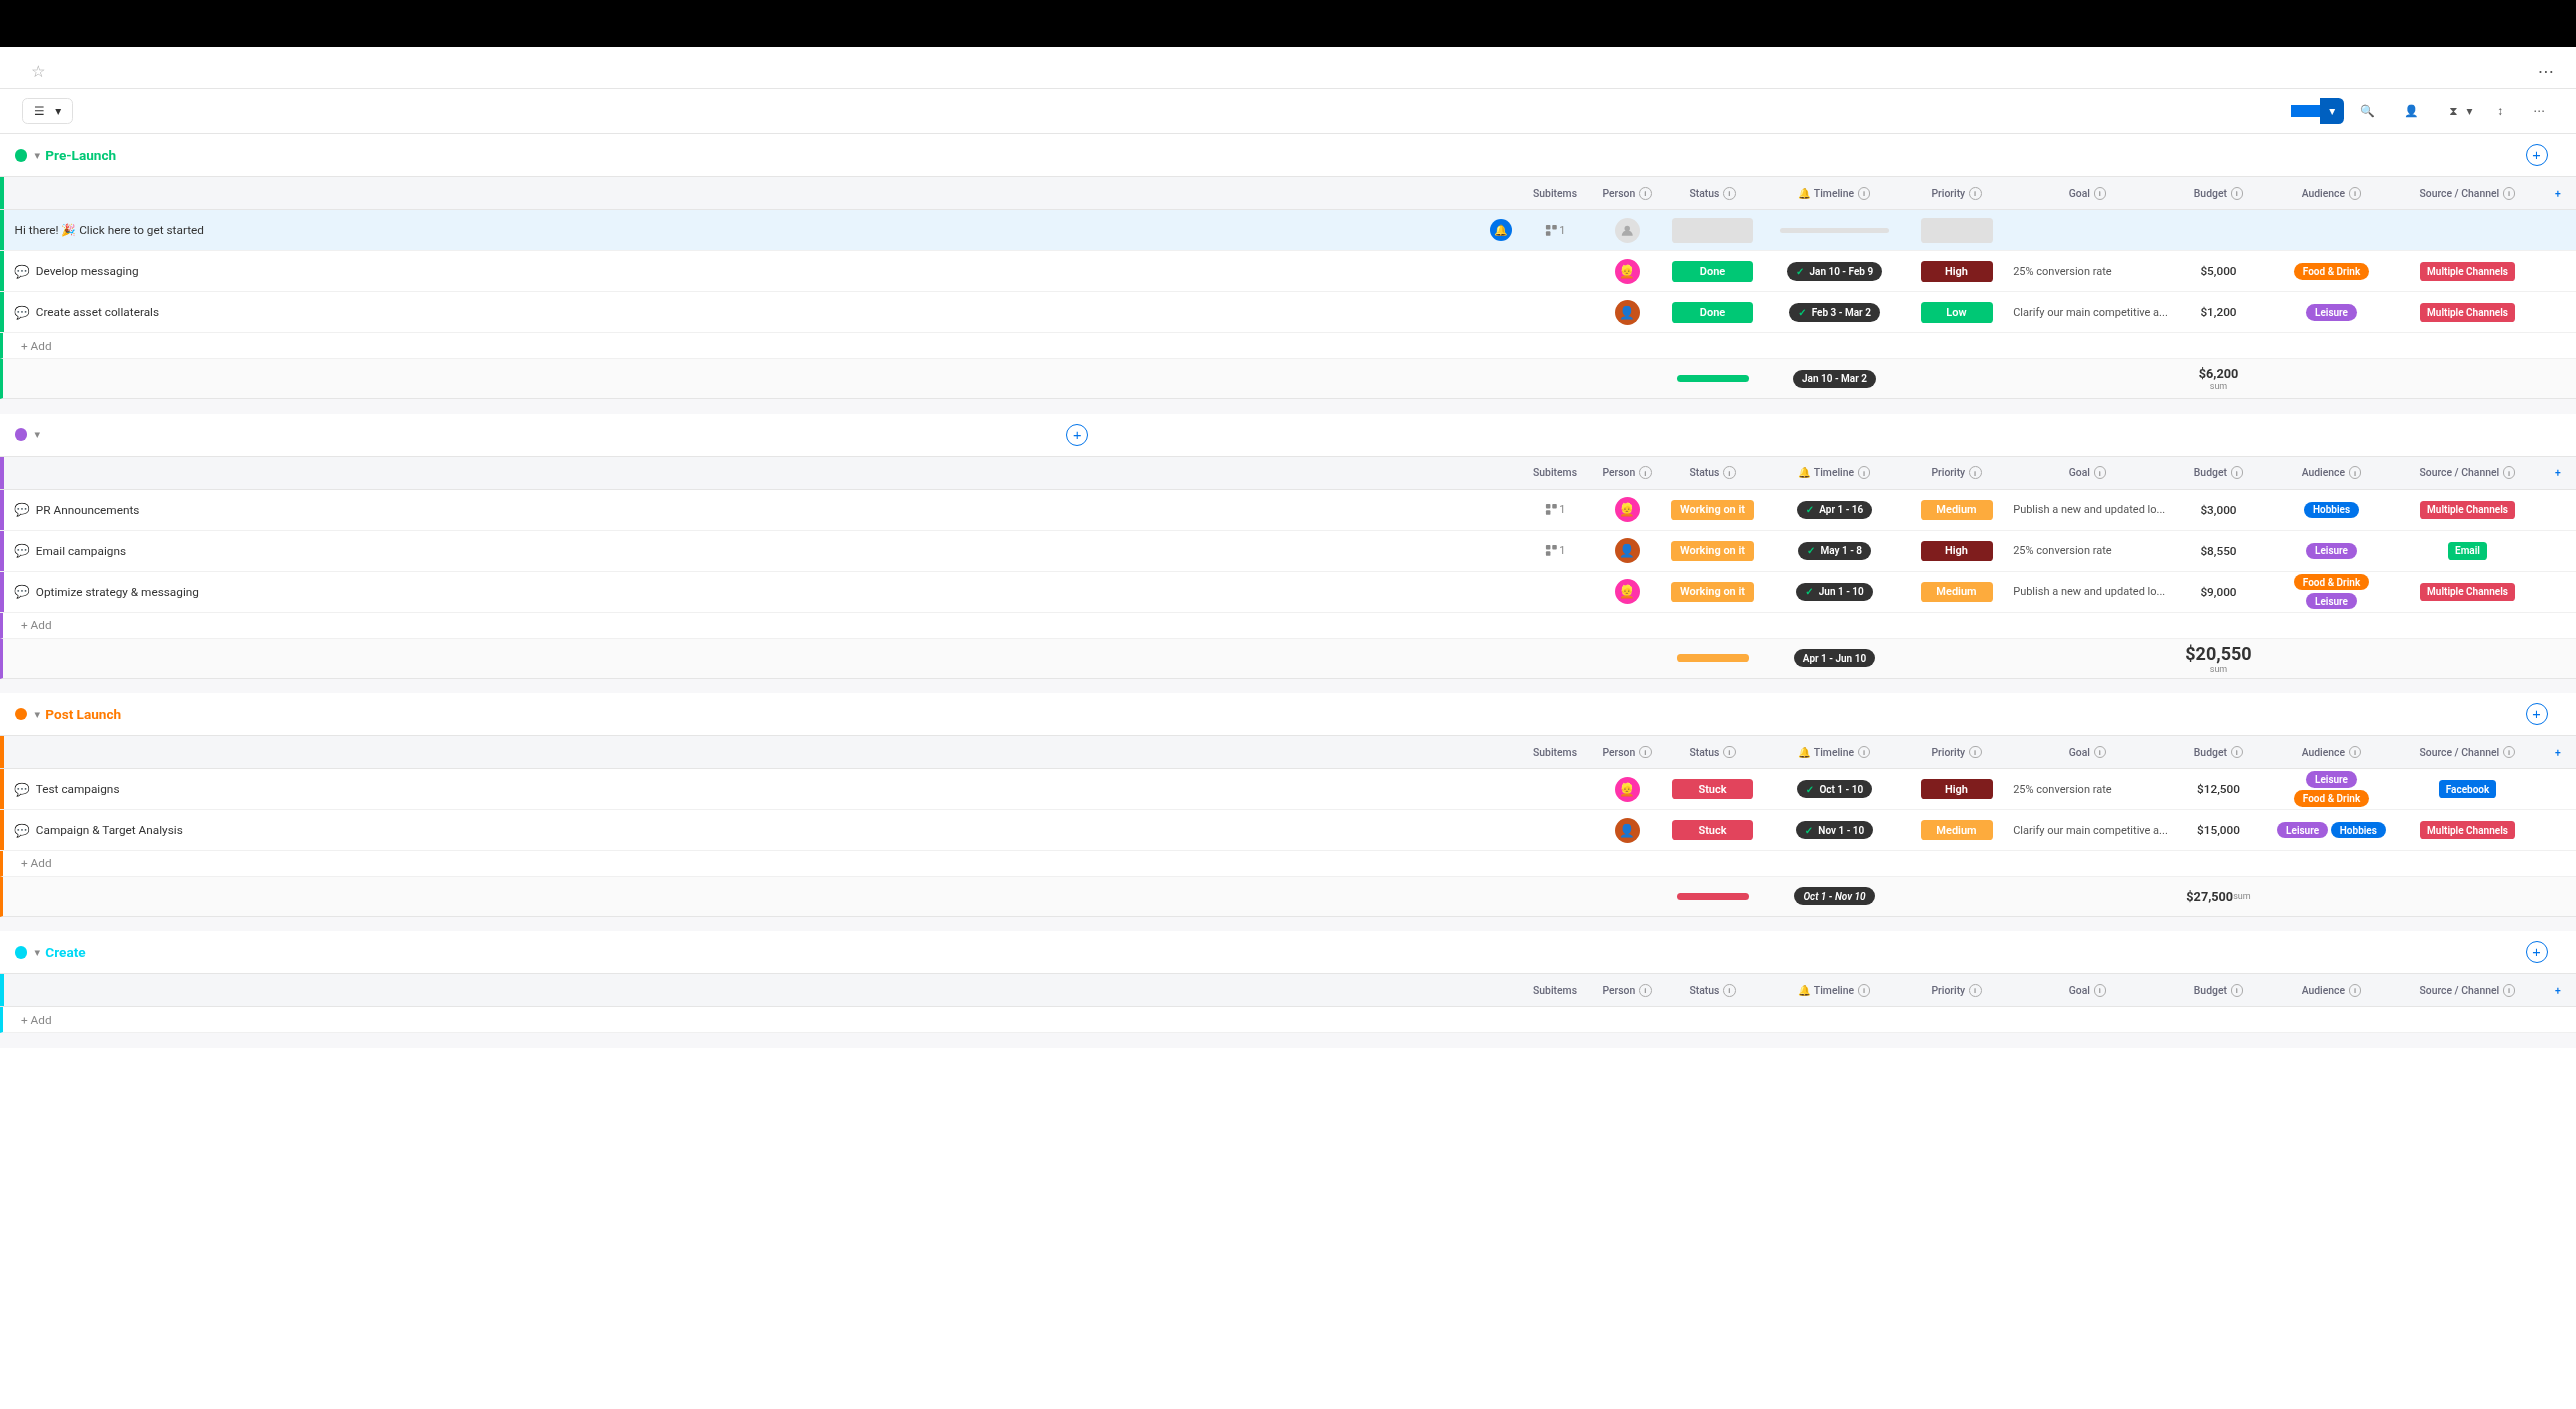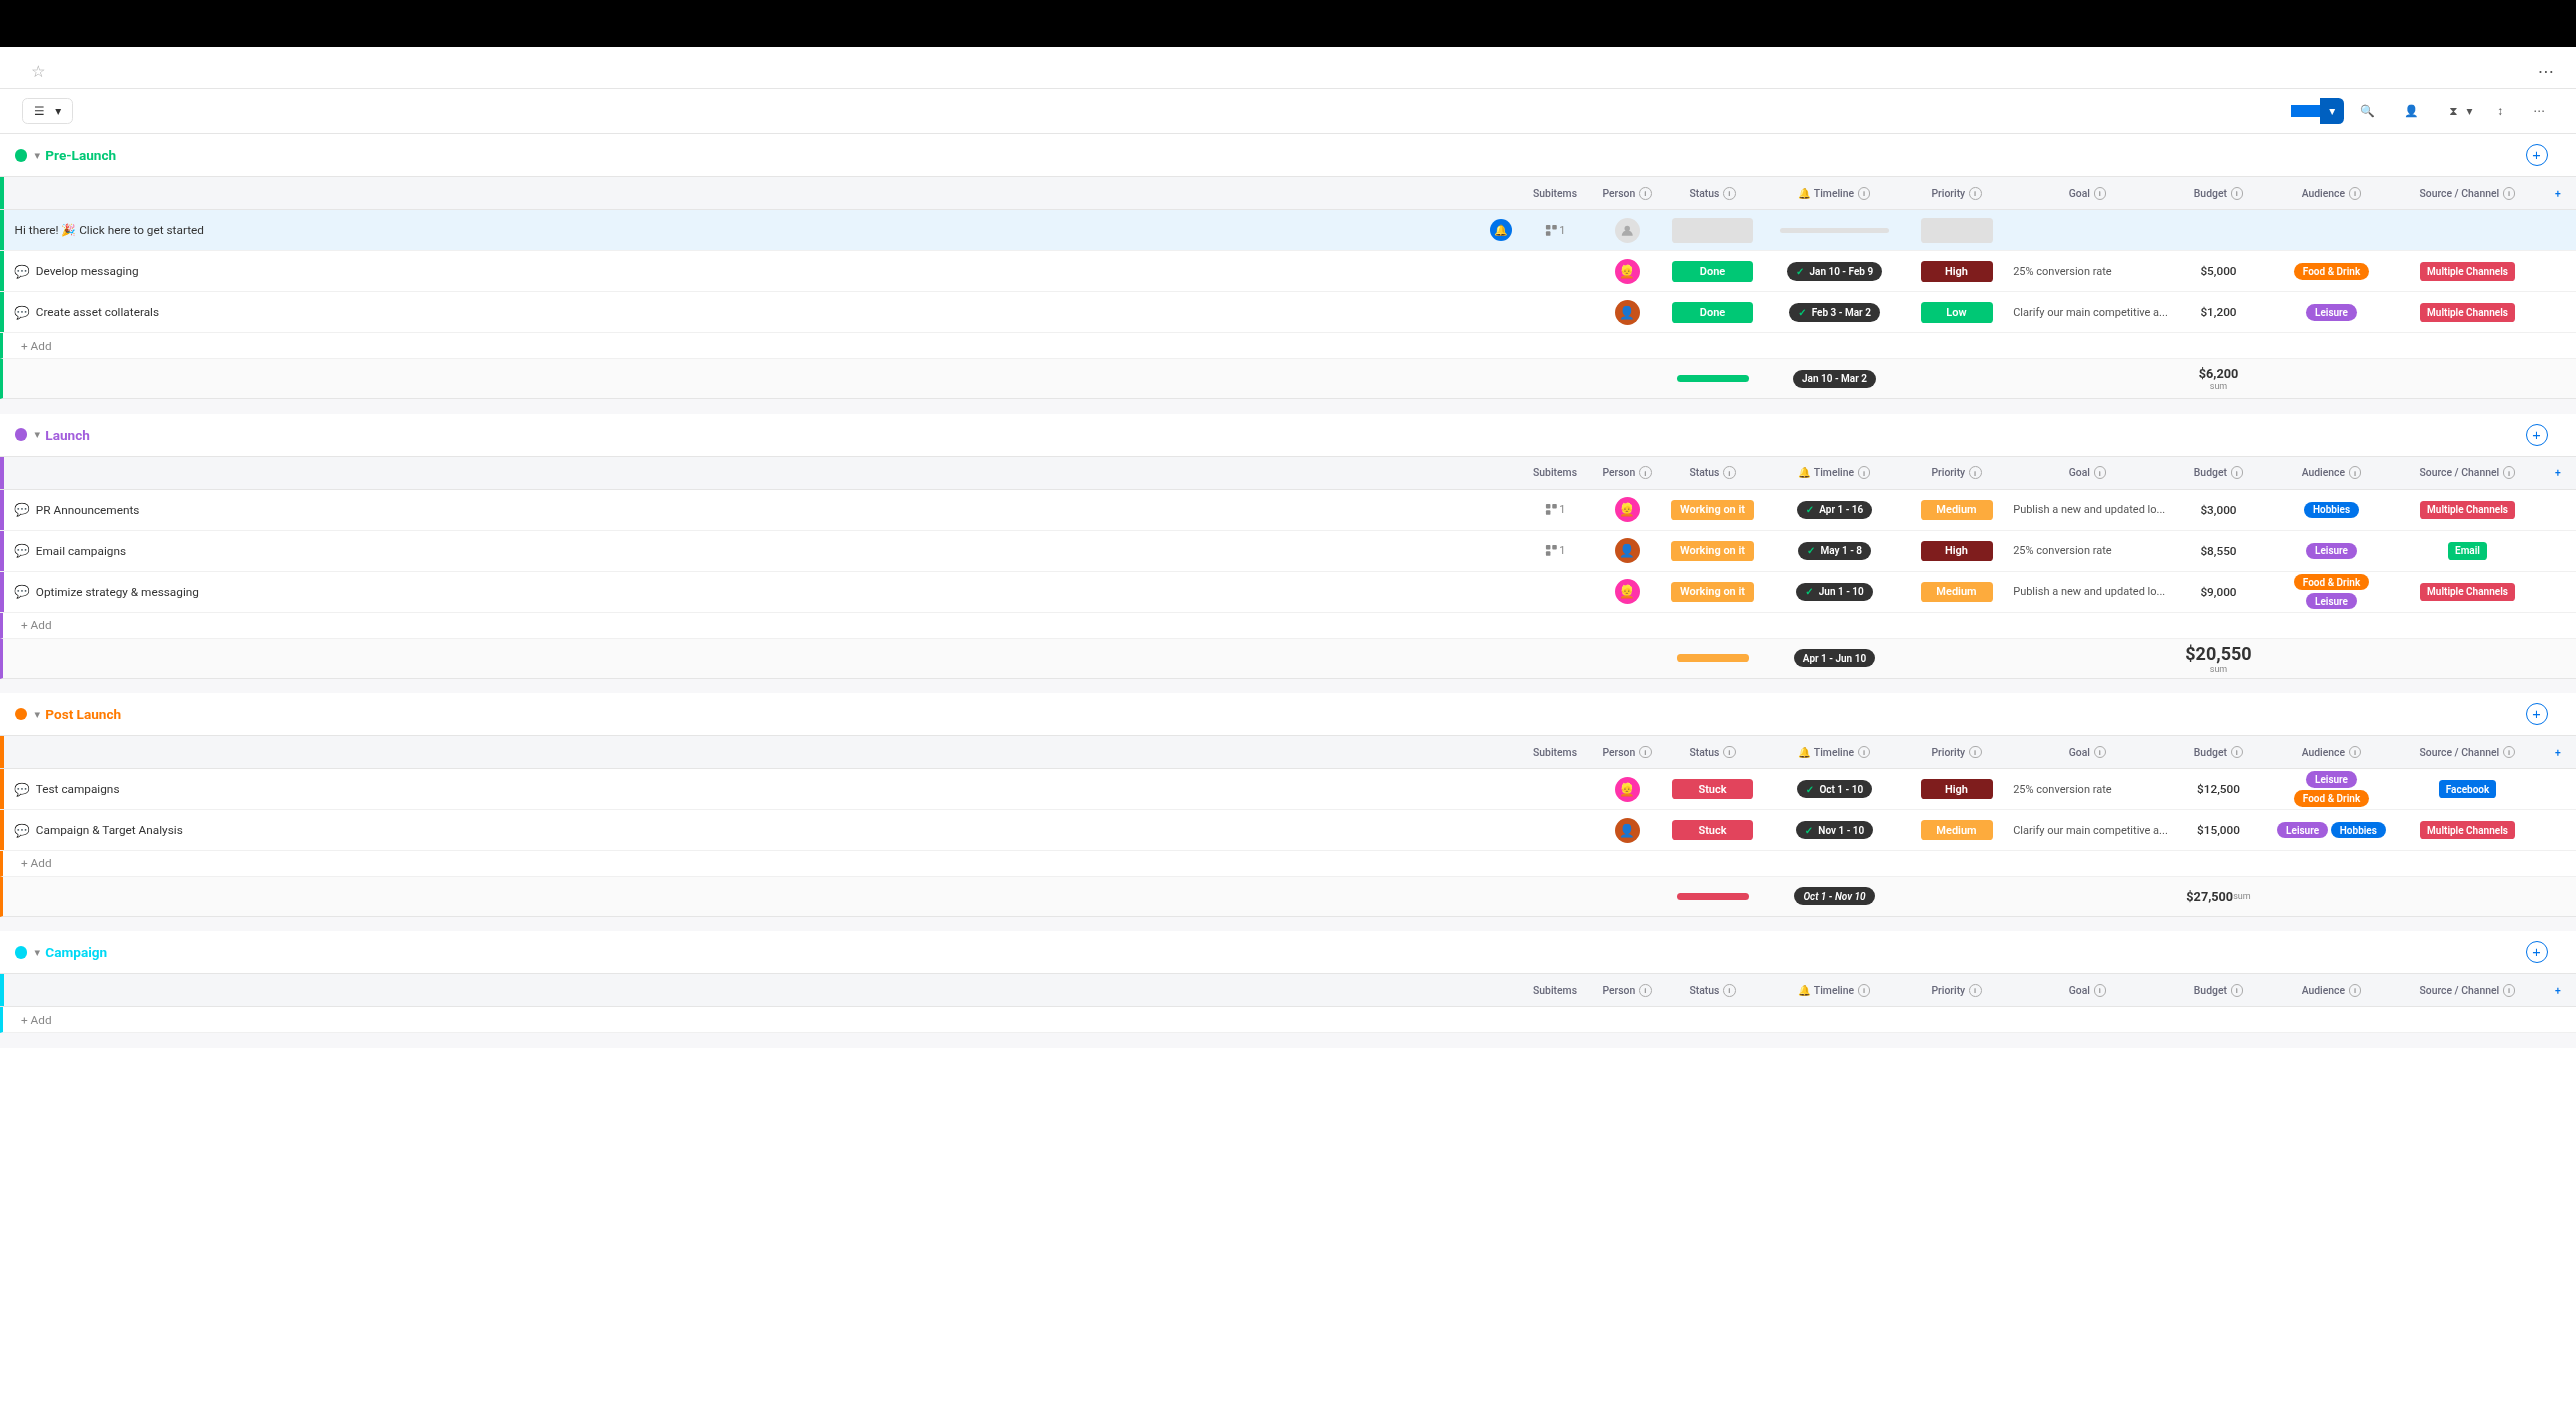--- a/index.html
+++ b/index.html
@@ -462,21 +462,20 @@
           <div style="width: 127px; flex-shrink: 0;"></div>
           <div style="width: 145px; flex-shrink: 0;"></div>
           <div style="width: 36px; flex-shrink: 0;"></div>
         </div>
         <div style="height: 14.5px; background: rgb(247, 247, 249);"></div>
       </div>
       <div class="group-section">
         <div style="display: flex; align-items: center; padding: 7.2px 14.5px; background: rgb(255, 255, 255); border-bottom: 0.9px solid rgb(229, 229, 229); min-height: 43px;">
           <div style="width: 12.7px; height: 12.7px; border-radius: 50%; background: rgb(162, 93, 220); margin-right: 7.2px; flex-shrink: 0;"></div>
           <span style="margin-right: 5.4px; cursor: pointer; color: rgb(136, 136, 136); font-size: 11px;">▾</span>
-          <span style="font-size: 13.6px; font-weight: 700; color: rgb(162, 93, 220); flex: 1 1 0%;">Launch</span>
           <div style="display: flex; align-items: center;">
             <div style="width: 72px; flex-shrink: 0;"></div>
             <div style="width: 72px; flex-shrink: 0;"></div>
             <div style="width: 99px; flex-shrink: 0;"></div>
             <div style="width: 145px; flex-shrink: 0;"></div>
             <div style="width: 99px; flex-shrink: 0;"></div>
             <div style="width: 163px; flex-shrink: 0;"></div>
             <div style="width: 99px; flex-shrink: 0;"></div>
             <div style="width: 127px; flex-shrink: 0;"></div>
             <div style="width: 145px; flex-shrink: 0;"></div>
@@ -796,21 +795,21 @@
           <div style="width: 127px; flex-shrink: 0;"></div>
           <div style="width: 145px; flex-shrink: 0;"></div>
           <div style="width: 36px; flex-shrink: 0;"></div>
         </div>
         <div style="height: 14.5px; background: rgb(247, 247, 249);"></div>
       </div>
       <div class="group-section">
         <div style="display: flex; align-items: center; padding: 7.2px 14.5px; background: rgb(255, 255, 255); border-bottom: 0.9px solid rgb(229, 229, 229); min-height: 43px;">
           <div style="width: 12.7px; height: 12.7px; border-radius: 50%; background: rgb(0, 217, 245); margin-right: 7.2px; flex-shrink: 0;"></div>
           <span style="margin-right: 5.4px; cursor: pointer; color: rgb(136, 136, 136); font-size: 11px;">▾</span>
-          <span style="font-size: 13.6px; font-weight: 700; color: rgb(0, 217, 245); flex: 1 1 0%;">Campaign</span>
+          <span style="font-size: 13.6px; font-weight: 700; color: rgb(0, 217, 245); flex: 1 1 0%;">Create</span>
           <div style="display: flex; align-items: center;">
             <div style="width: 72px; flex-shrink: 0;"></div>
             <div style="width: 72px; flex-shrink: 0;"></div>
             <div style="width: 99px; flex-shrink: 0;"></div>
             <div style="width: 145px; flex-shrink: 0;"></div>
             <div style="width: 99px; flex-shrink: 0;"></div>
             <div style="width: 163px; flex-shrink: 0;"></div>
             <div style="width: 99px; flex-shrink: 0;"></div>
             <div style="width: 127px; flex-shrink: 0;"></div>
             <div style="width: 145px; flex-shrink: 0;"></div>

